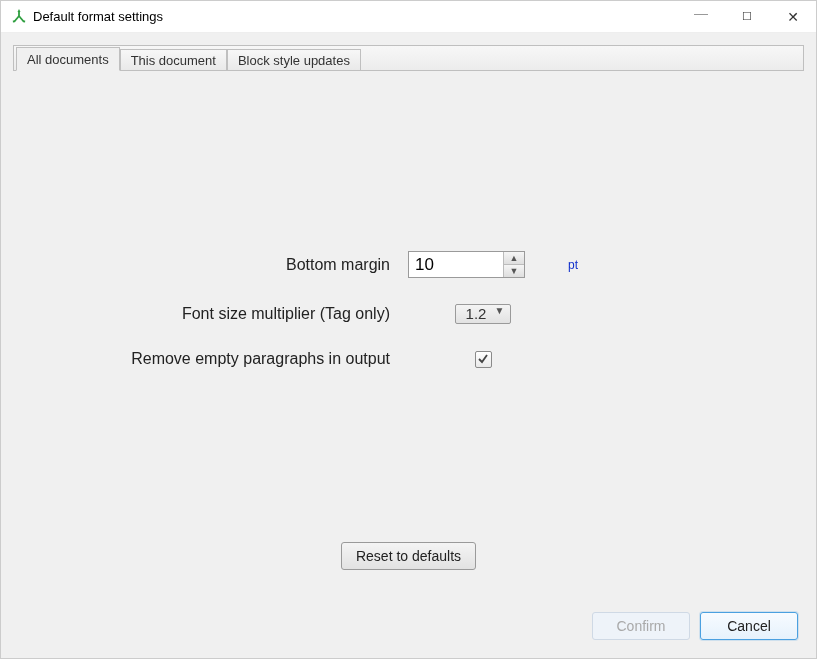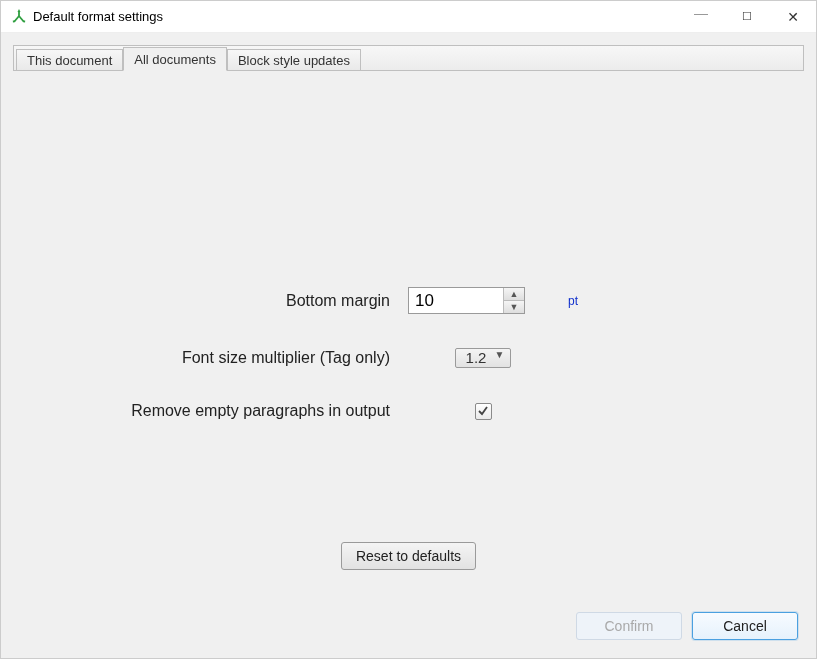--- a/index.html
+++ b/index.html
@@ -84,25 +84,24 @@
     }
     .tabpane {
       flex: 1;
       background: #f0f0f0;
       padding-top: 180px;
       position: relative;
     }
     .form-rows {
       display: grid;
       grid-template-columns: 395px 150px 60px;
-      row-gap: 34px;
+      row-gap: 26px;
       align-items: center;
       font-size: 16px;
       color: #222;
-      margin-top: 36px;
     }
     .form-rows .lbl { text-align: right; padding-right: 18px; }
     .spinner-wrap {
       display: flex;
       align-items: center;
     }
     .spinner {
       display: flex;
       border: 1px solid #9a9a9a;
       background: #fff;
@@ -177,21 +176,21 @@
       border-radius: 3px;
       cursor: default;
     }
     .footer-btns {
       position: absolute;
       bottom: 6px;
       right: 6px;
       display: flex;
       gap: 10px;
     }
-    .btn.wide { width: 106px; text-align: center; padding: 5px 0; }
+    .btn.wide { width: 98px; text-align: center; padding: 5px 0; }
     .btn.disabled {
       color: #a9a9a9;
       border-color: #cfd9e5;
       background: #eef3f9;
     }
     .btn.default {
       border-color: #4aa0e0;
       background: linear-gradient(#f7fbff,#e6f2fc);
       box-shadow: 0 0 0 1px rgba(74,160,224,0.2);
     }
@@ -218,22 +217,22 @@
   <div class="win-btn max">
       <span>☐</span>
     </div>
   <div class="win-btn close">
       <span>✕</span>
     </div>
 </div>
 
 <div class="client">
   <div class="tabstrip">
+    <div class="tab active">All documents</div>
     <div class="tab">This document</div>
-    <div class="tab active">All documents</div>
     <div class="tab">Block style updates</div>
   </div>
 
   <div class="tabpane">
     <div class="form-rows">
 
       <div class="lbl">Bottom margin</div>
       <div class="spinner-wrap">
         <div class="spinner">
           <input type="text" value="10" style="">

